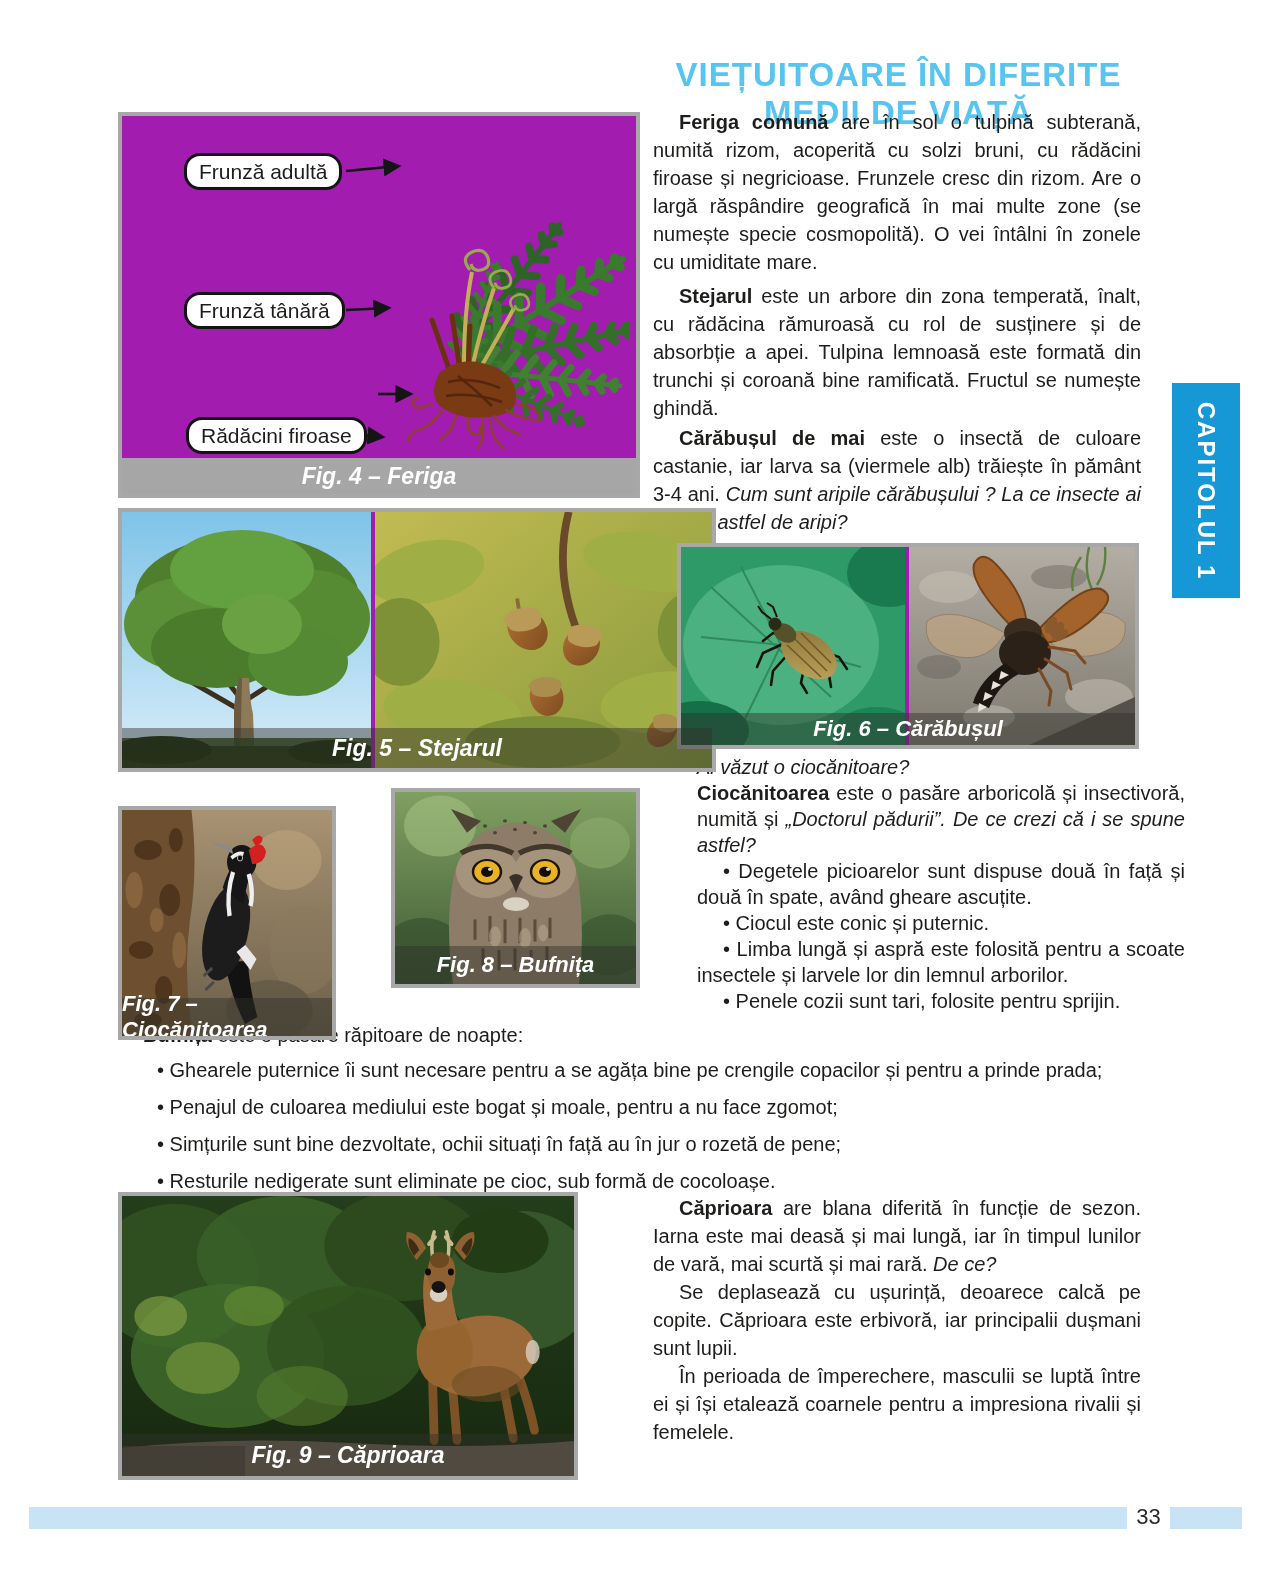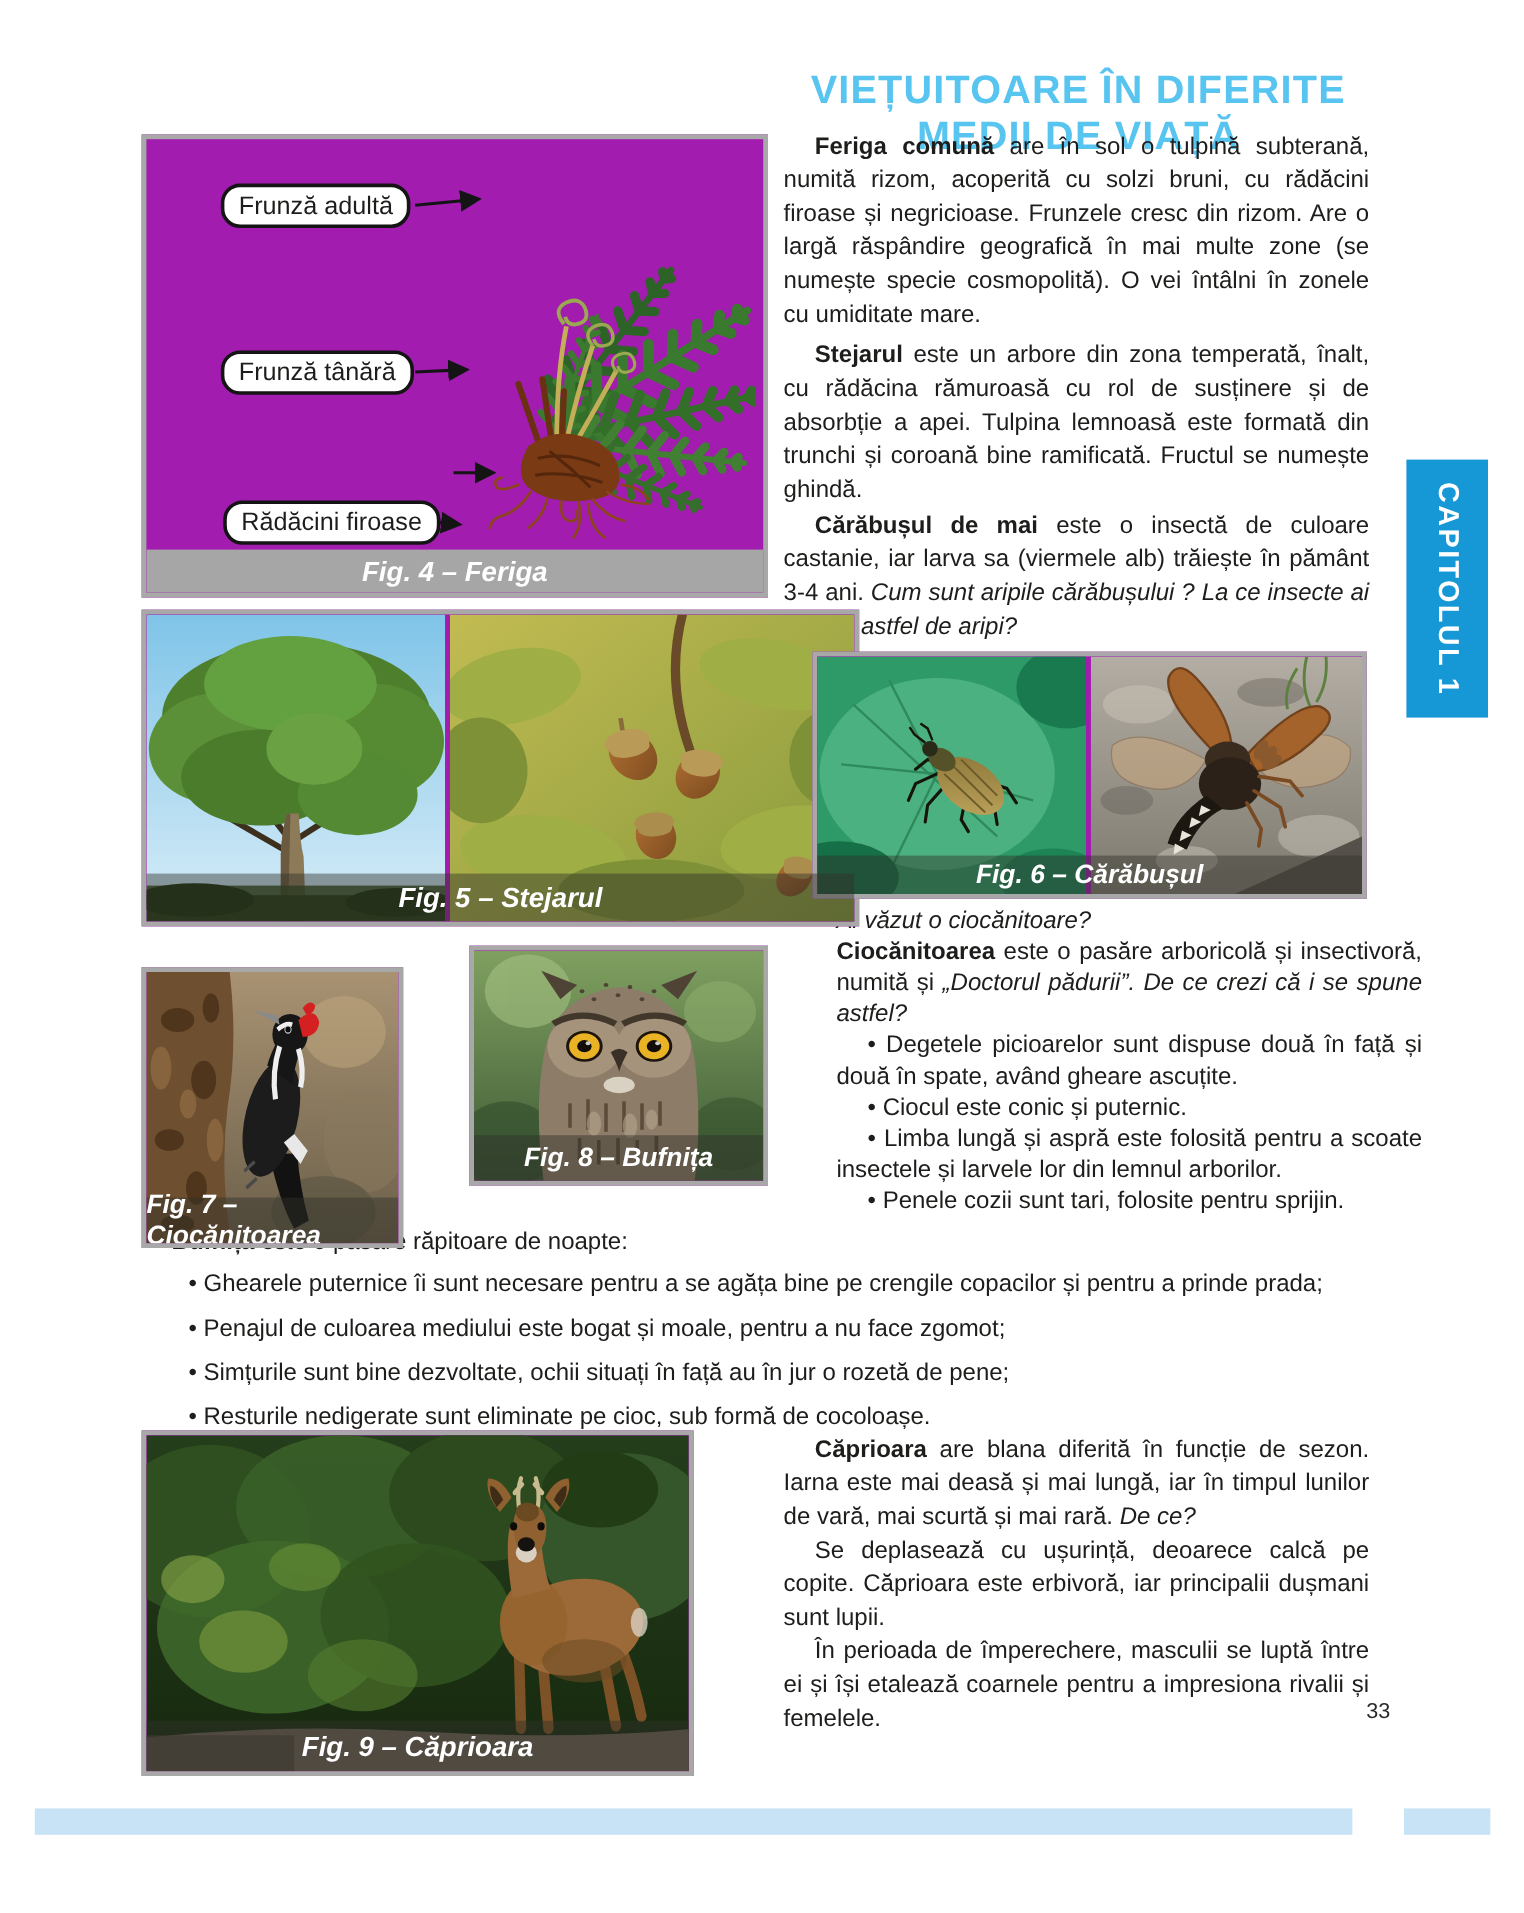--- a/index.html
+++ b/index.html
@@ -44,22 +44,22 @@
   .tight { line-height:26px; }
   i.q { font-style:italic; }
   b.lead { font-weight:bold; }
 
   .bufnita-block { position:absolute; left:143px; top:1024px; width:1008px; font-size:20px; }
   .bufnita-block .bullet { margin-top:10px; padding-left:14px; line-height:27px; }
 
   .footer-bar { position:absolute; top:1507px; height:22px; background:#c9e3f6; }
   .footer-bar.left { left:29px; width:1098px; }
   .footer-bar.right { left:1170px; width:72px; }
-  .page-num { position:absolute; left:1127px; top:1416px; width:43px; text-align:center;
-    font-size:18px; color:#2b2a29; }
+  .page-num { position:absolute; left:1127px; top:1504px; width:43px; text-align:center;
+    font-size:22px; color:#2b2a29; }
 </style>
 </head>
 <body>
 
 <div class="page">
 
   <h1 class="header-title">VIEȚUITOARE ÎN DIFERITE MEDII DE VIAȚĂ</h1>
 
   <div class="chapter-tab">
     <span>CAPITOLUL 1</span>

